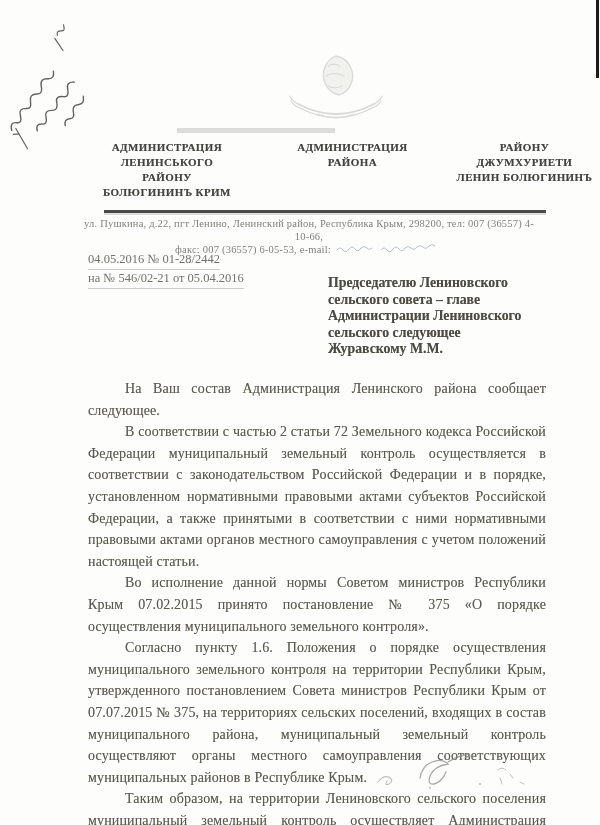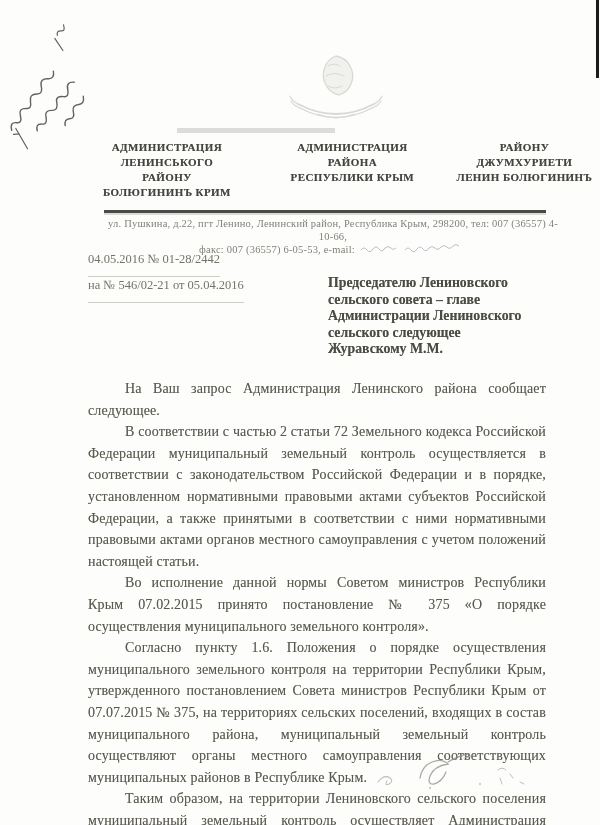--- a/index.html
+++ b/index.html
@@ -27,28 +27,28 @@
     font-weight:bold;text-align:center;
     font-size:11px;line-height:15px;letter-spacing:.4px;
     color:#454540;
     text-shadow:0 0 .6px rgba(70,70,64,.55);
   }
   .lh-col.c1{width:165px;margin-left:88px;}
   .lh-col.c2{width:185px;margin-left:18px;}
   .lh-col.c3{width:158px;margin-left:8px;}
   .rule{position:absolute;left:104px;top:210px;width:442px;height:3px;background:#4a4a46;box-shadow:0 2px 0 rgba(120,120,115,.25);}
   .address{
-    position:absolute;left:108px;top:217px;width:450px;
+    position:absolute;left:84px;top:217px;width:450px;
     text-align:center;font-size:10.5px;line-height:13px;
     color:#81817a;letter-spacing:.2px;
   }
   .email-scribble{display:inline-block;vertical-align:baseline;margin-left:4px;}
   
   .refs{position:absolute;left:88px;top:251px;font-size:12.5px;line-height:17px;color:#73736a;}
-  .refs .u{display:inline-block;border-bottom:1px solid #cccdc6;padding-bottom:8px;}
+  .refs .u{display:inline-block;border-bottom:1px solid #cccdc6;padding-bottom:1px;}
   
   .recipient{
     position:absolute;left:300px;top:275px;width:260px;
     font-weight:bold;font-size:13.8px;line-height:16.5px;
     color:#4b4b43;text-shadow:0 0 .6px rgba(75,75,67,.5);margin-left:28px;
   }
   
   .body-text{
     position:absolute;left:88px;top:378px;width:458px;
     font-size:14px;line-height:21.6px;letter-spacing:.15px;
@@ -89,21 +89,20 @@
   <div class="letterhead">
     <div class="lh-col c1">
       <div>АДМИНИСТРАЦИЯ</div>
       <div>ЛЕНИНСЬКОГО</div>
       <div>РАЙОНУ</div>
       <div>БОЛЮГИНИНЪ КРИМ</div>
     </div>
     <div class="lh-col c2">
       <div>АДМИНИСТРАЦИЯ</div>
       <div>РАЙОНА</div>
-      <div>РЕСПУБЛИКИ КРЫМ</div>
     </div>
     <div class="lh-col c3">
       <div>РАЙОНУ</div>
       <div>ДЖУМХУРИЕТИ</div>
       <div>ЛЕНИН БОЛЮГИНИНЪ</div>
     </div>
   </div>
 
   <div class="rule"></div>
 
@@ -126,21 +125,21 @@
 
   <div class="recipient">
     <div>Председателю Ленинoвского</div>
     <div>сельского совета – главе</div>
     <div>Администрации Ленинoвского</div>
     <div>сельского следующее</div>
     <div>Журавскому М.М.</div>
   </div>
 
   <div class="body-text">
-    <p>На Ваш запрос Администрация Ленинского района сообщает следующее.</p>
+    <p>На Ваш состав Администрация Ленинского района сообщает следующее.</p>
     <p>В соответствии с частью 2 статьи 72 Земельного кодекса Российской Федерации муниципальный земельный контроль осуществляется в соответствии с законодательством Российской Федерации и в порядке, установленном нормативными правовыми актами субъектов Российской Федерации, а также принятыми в соответствии с ними нормативными правовыми актами органов местного самоуправления с учетом положений настоящей статьи.</p>
     <p>Во исполнение данной нормы Советом министров Республики Крым 07.02.2015 принято постановление № 375 «О порядке осуществления муниципального земельного контроля».</p>
     <p>Согласно пункту 1.6. Положения о порядке осуществления муниципального земельного контроля на территории Республики Крым, утвержденного постановлением Совета министров Республики Крым от 07.07.2015 № 375, на территориях сельских поселений, входящих в состав муниципального района, муниципальный земельный контроль осуществляют органы местного самоуправления соответствующих муниципальных районов в Республике Крым.</p>
     <p>Таким образом, на территории Ленинoвского сельского поселения муниципальный земельный контроль осуществляет Администрация Ленинского района.</p>
 
   </div>
 
   <svg class="signature" viewBox="0 0 210 52">
     <g fill="none" stroke="#a9a9a1" stroke-width="1.1" stroke-linecap="round">
       <path d="M18,34 q6,-8 12,-4 q4,3 -1,6 q-5,2 -2,-3"></path>

